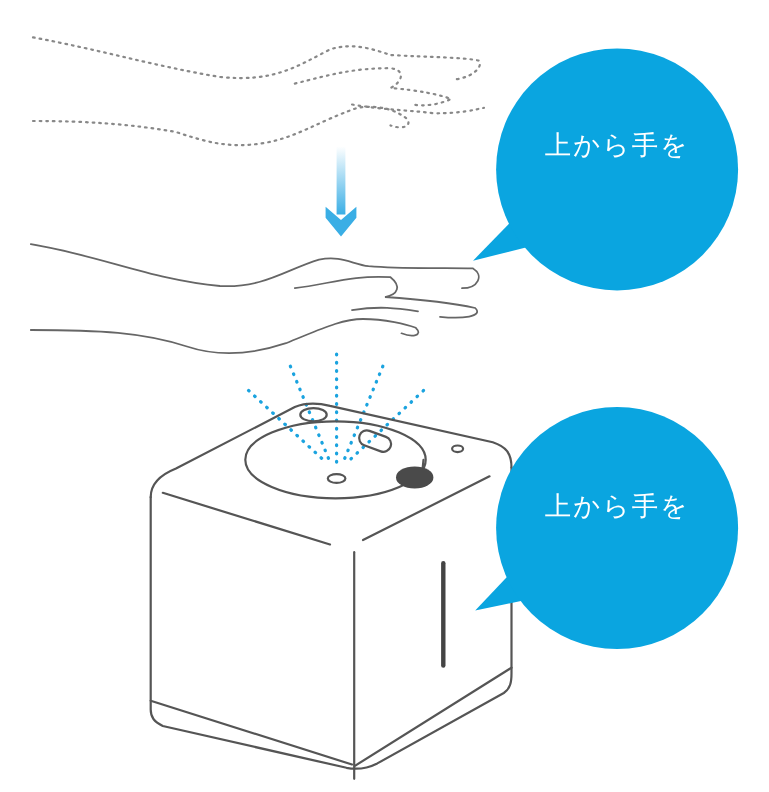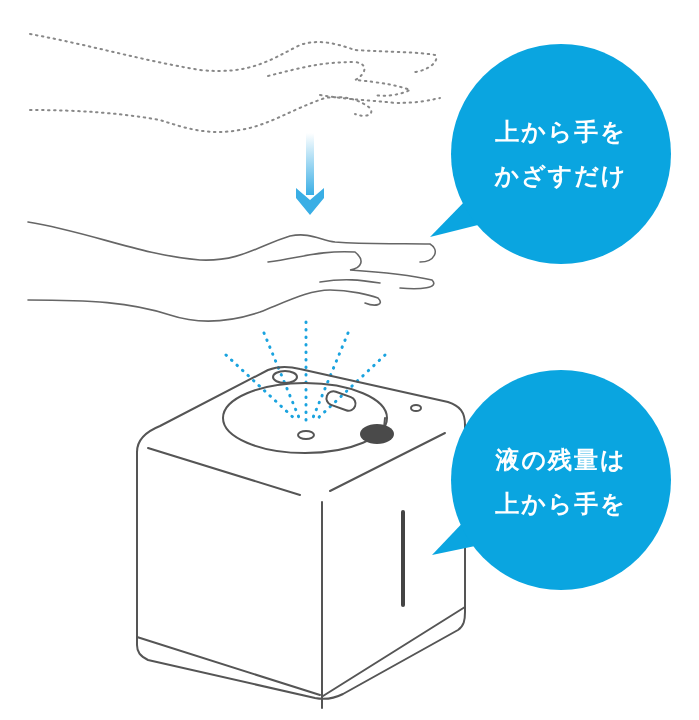--- a/index.html
+++ b/index.html
@@ -1,19 +1,19 @@
 <!DOCTYPE html>
 <html><head>
 <meta charset="utf-8">
 <style>
   html, body { margin:0; padding:0; background:#ffffff; }
   body { width:699px; height:720px; position:relative; overflow:hidden;
          font-family:"DejaVu Sans", sans-serif; }
   svg.art { position:absolute; left:0; top:0; }
-  .bubble-text { position:absolute; color:#ffffff; font-weight:bold;
+  .bubble-text { position:absolute; color:#ffffff; font-weight:normal;
                  font-size:24px; line-height:44px; letter-spacing:2px;
                  text-align:center; width:200px; }
 </style>
 </head>
 <body>
 
 <svg class="art" width="699" height="720" viewBox="0 0 699 720">
   <defs>
     <linearGradient id="arrowGrad" x1="0" y1="0" x2="0" y2="1">
       <stop offset="0" stop-color="#ffffff"></stop>
@@ -87,19 +87,17 @@
   </g>
 
   <g>
     <path d="M432 555 L470 515 L480 545 Z" fill="#0aa5e0"></path>
     <circle cx="561" cy="480" r="110" fill="#0aa5e0"></circle>
   </g>
 </svg>
 
 <div class="bubble-text" style="left:461px; top:110px;">
   <div>上から手を</div>
-  <div>かざすだけ</div>
 </div>
 
 <div class="bubble-text" style="left:461px; top:438px;">
-  <div>液の残量は</div>
   <div>上から手を</div>
 </div>
 
 </body></html>

